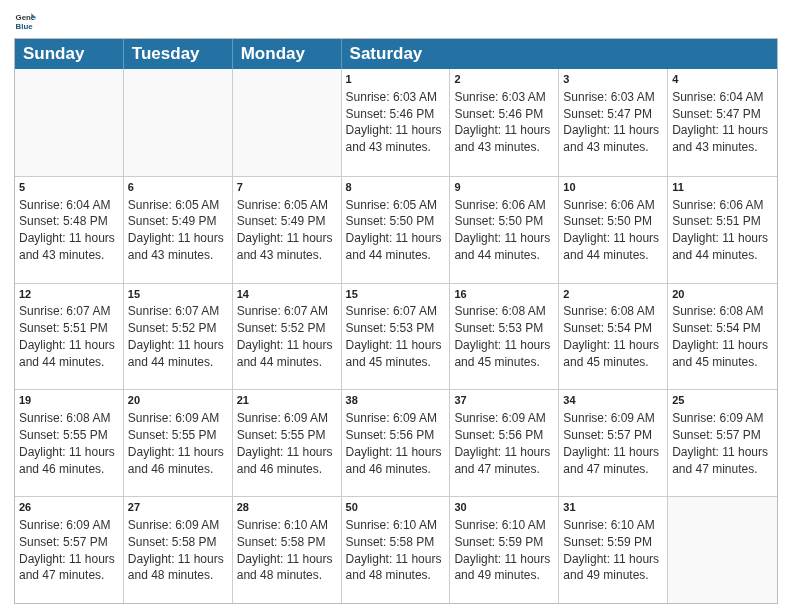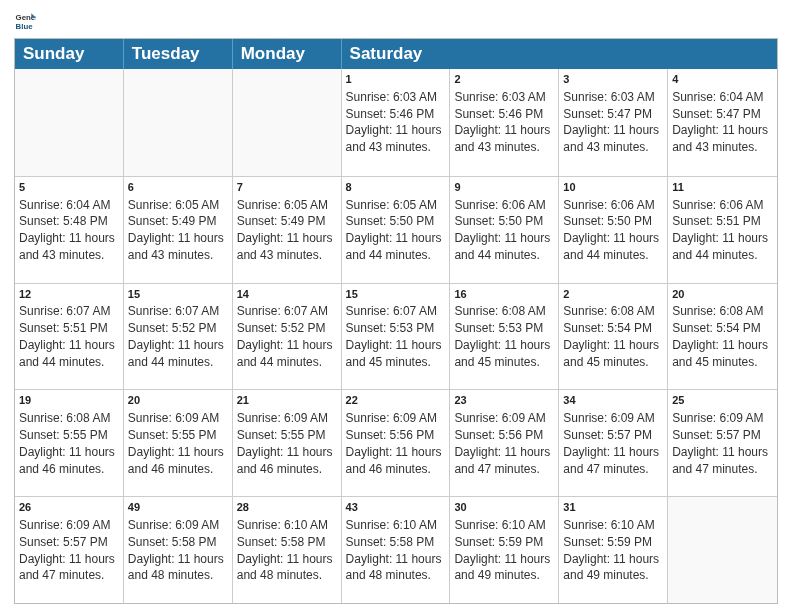--- a/index.html
+++ b/index.html
@@ -220,51 +220,51 @@
           </div>
           <div class="cal-cell">
             <span class="day-num">20</span>
             <div class="sun-info">Sunrise: 6:09 AM<br>Sunset: 5:55 PM<br>Daylight: 11 hours and 46 minutes.</div>
           </div>
           <div class="cal-cell">
             <span class="day-num">21</span>
             <div class="sun-info">Sunrise: 6:09 AM<br>Sunset: 5:55 PM<br>Daylight: 11 hours and 46 minutes.</div>
           </div>
           <div class="cal-cell">
-            <span class="day-num">22</span>
+            <span class="day-num">38</span>
             <div class="sun-info">Sunrise: 6:09 AM<br>Sunset: 5:56 PM<br>Daylight: 11 hours and 46 minutes.</div>
           </div>
           <div class="cal-cell">
-            <span class="day-num">23</span>
+            <span class="day-num">37</span>
             <div class="sun-info">Sunrise: 6:09 AM<br>Sunset: 5:56 PM<br>Daylight: 11 hours and 47 minutes.</div>
           </div>
           <div class="cal-cell">
             <span class="day-num">34</span>
             <div class="sun-info">Sunrise: 6:09 AM<br>Sunset: 5:57 PM<br>Daylight: 11 hours and 47 minutes.</div>
           </div>
           <div class="cal-cell">
             <span class="day-num">25</span>
             <div class="sun-info">Sunrise: 6:09 AM<br>Sunset: 5:57 PM<br>Daylight: 11 hours and 47 minutes.</div>
           </div>
         </div>
         <div class="cal-row">
           <div class="cal-cell">
             <span class="day-num">26</span>
             <div class="sun-info">Sunrise: 6:09 AM<br>Sunset: 5:57 PM<br>Daylight: 11 hours and 47 minutes.</div>
           </div>
           <div class="cal-cell">
-            <span class="day-num">49</span>
+            <span class="day-num">27</span>
             <div class="sun-info">Sunrise: 6:09 AM<br>Sunset: 5:58 PM<br>Daylight: 11 hours and 48 minutes.</div>
           </div>
           <div class="cal-cell">
             <span class="day-num">28</span>
             <div class="sun-info">Sunrise: 6:10 AM<br>Sunset: 5:58 PM<br>Daylight: 11 hours and 48 minutes.</div>
           </div>
           <div class="cal-cell">
-            <span class="day-num">43</span>
+            <span class="day-num">50</span>
             <div class="sun-info">Sunrise: 6:10 AM<br>Sunset: 5:58 PM<br>Daylight: 11 hours and 48 minutes.</div>
           </div>
           <div class="cal-cell">
             <span class="day-num">30</span>
             <div class="sun-info">Sunrise: 6:10 AM<br>Sunset: 5:59 PM<br>Daylight: 11 hours and 49 minutes.</div>
           </div>
           <div class="cal-cell">
             <span class="day-num">31</span>
             <div class="sun-info">Sunrise: 6:10 AM<br>Sunset: 5:59 PM<br>Daylight: 11 hours and 49 minutes.</div>
           </div>

